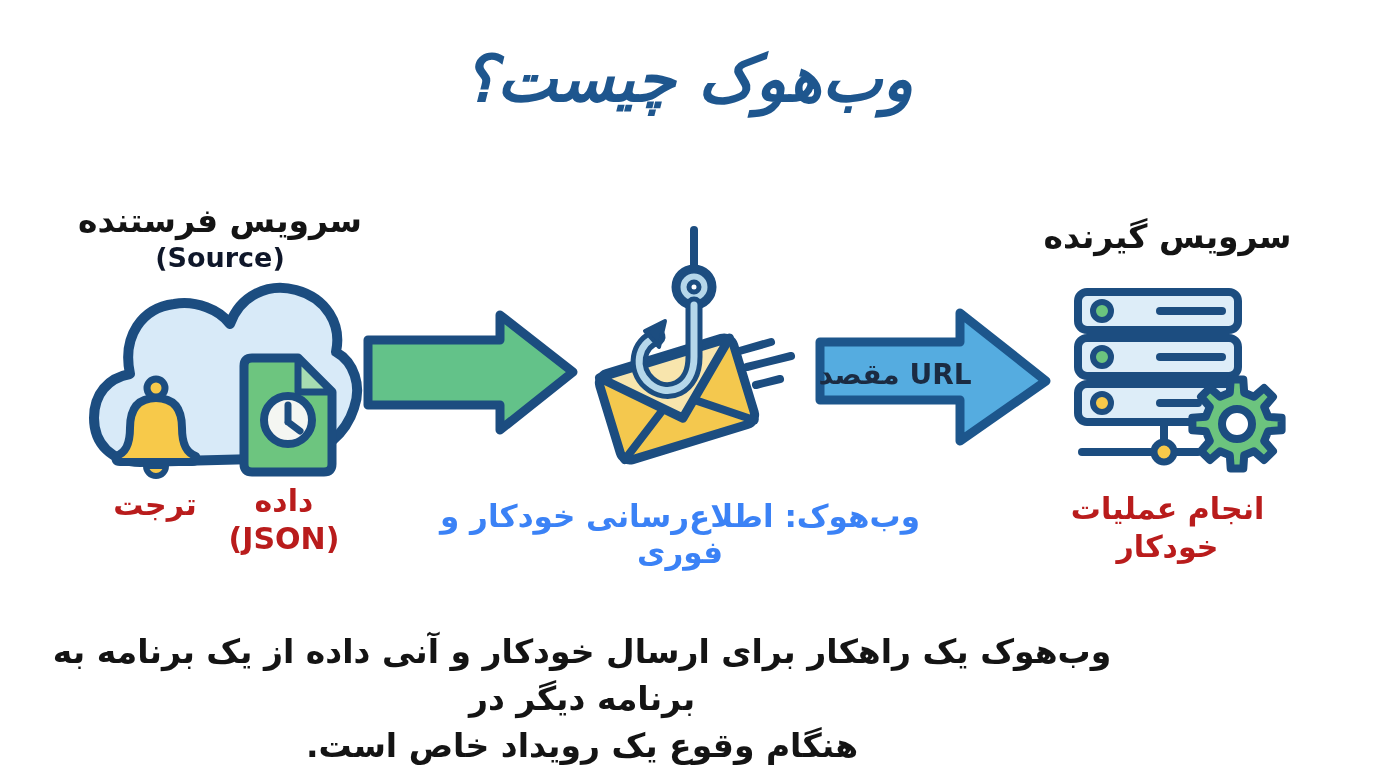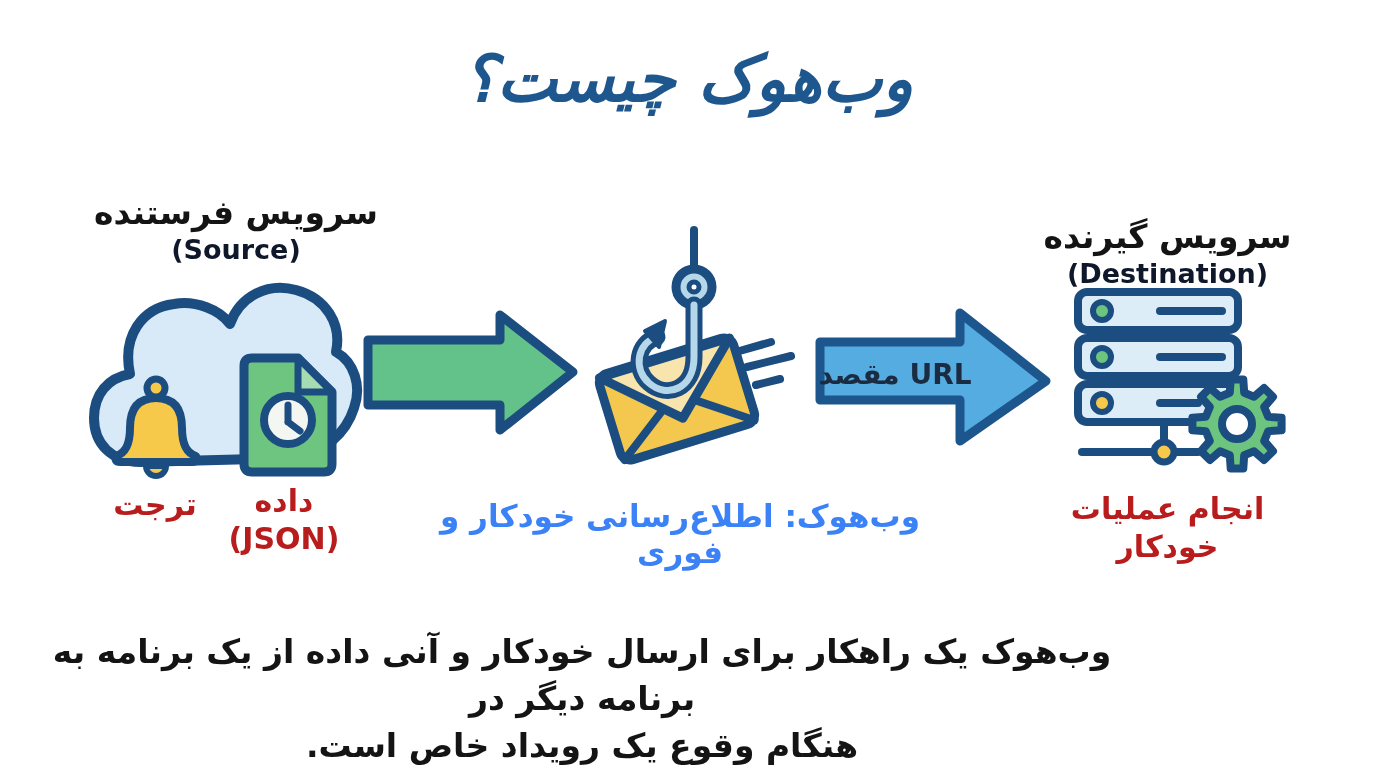--- a/index.html
+++ b/index.html
@@ -45,21 +45,21 @@
 
   svg { display:block; overflow:visible; }
 </style>
 </head>
 <body>
 
 <div class="canvas">
 
   <div class="abs title">وب‌هوک چیست؟</div>
 
-  <div class="abs center" style="left:70px; top:192px; width:300px;margin-left:16px;">
+  <div class="abs center" style="left:70px; top:200px; width:300px;">
     <div class="heading-fa rtl">سرویس فرستنده</div>
     <div class="heading-en ltr">(Source)</div>
   </div>
 
   <svg class="abs" style="left:85px; top:270px;" width="280" height="212" viewBox="0 0 280 212">
 
     <path d="M 55,192 C 27,192 9,174 9,148 C 9,124 23,108 45,104 C 37,66 57,38 89,34 C 111,30 135,40 145,54 C 155,26 183,12 211,20 C 241,28 257,54 251,82 C 269,92 277,116 269,138 C 261,164 237,184 211,188 L 55,192 Z" fill="#d8eaf8" stroke="#1c4d80" stroke-width="10" stroke-linejoin="round"></path>
 
     <g>
       <path d="M 167,88 L 213,88 L 247,122 L 247,194 Q 247,202 239,202 L 167,202 Q 159,202 159,194 L 159,96 Q 159,88 167,88 Z" fill="#6dc57f" stroke="#1c4d80" stroke-width="9" stroke-linejoin="round"></path>
@@ -110,21 +110,20 @@
 
   <div class="abs caption">وب‌هوک: اطلاع‌رسانی خودکار و فوری</div>
 
   <svg class="abs" style="left:812px; top:308px;" width="240" height="140" viewBox="0 0 240 140">
     <polygon points="8,34 148,34 148,5 234,73 148,133 148,92 8,92" fill="#55ace0" stroke="#1d568c" stroke-width="9" stroke-linejoin="round"></polygon>
   </svg>
   <div class="abs url-label">URL مقصد</div>
 
   <div class="abs center" style="left:1020px; top:188px; width:295px;margin-top:28px;">
     <div class="heading-fa rtl">سرویس گیرنده</div>
-    <div class="heading-en ltr">(Destination)</div>
   </div>
 
   <svg class="abs" style="left:1060px; top:282px;" width="250" height="200" viewBox="0 0 250 200">
     <g>
       <rect x="18" y="10" width="160" height="38" rx="9" fill="#ddedf8" stroke="#1c4d80" stroke-width="8"></rect>
       <rect x="18" y="56" width="160" height="38" rx="9" fill="#ddedf8" stroke="#1c4d80" stroke-width="8"></rect>
       <rect x="18" y="102" width="160" height="38" rx="9" fill="#ddedf8" stroke="#1c4d80" stroke-width="8"></rect>
       <circle cx="42" cy="29" r="9" fill="#6cc47e" stroke="#1c4d80" stroke-width="6"></circle>
       <circle cx="42" cy="75" r="9" fill="#6cc47e" stroke="#1c4d80" stroke-width="6"></circle>
       <circle cx="42" cy="121" r="9" fill="#f7c94a" stroke="#1c4d80" stroke-width="6"></circle>

